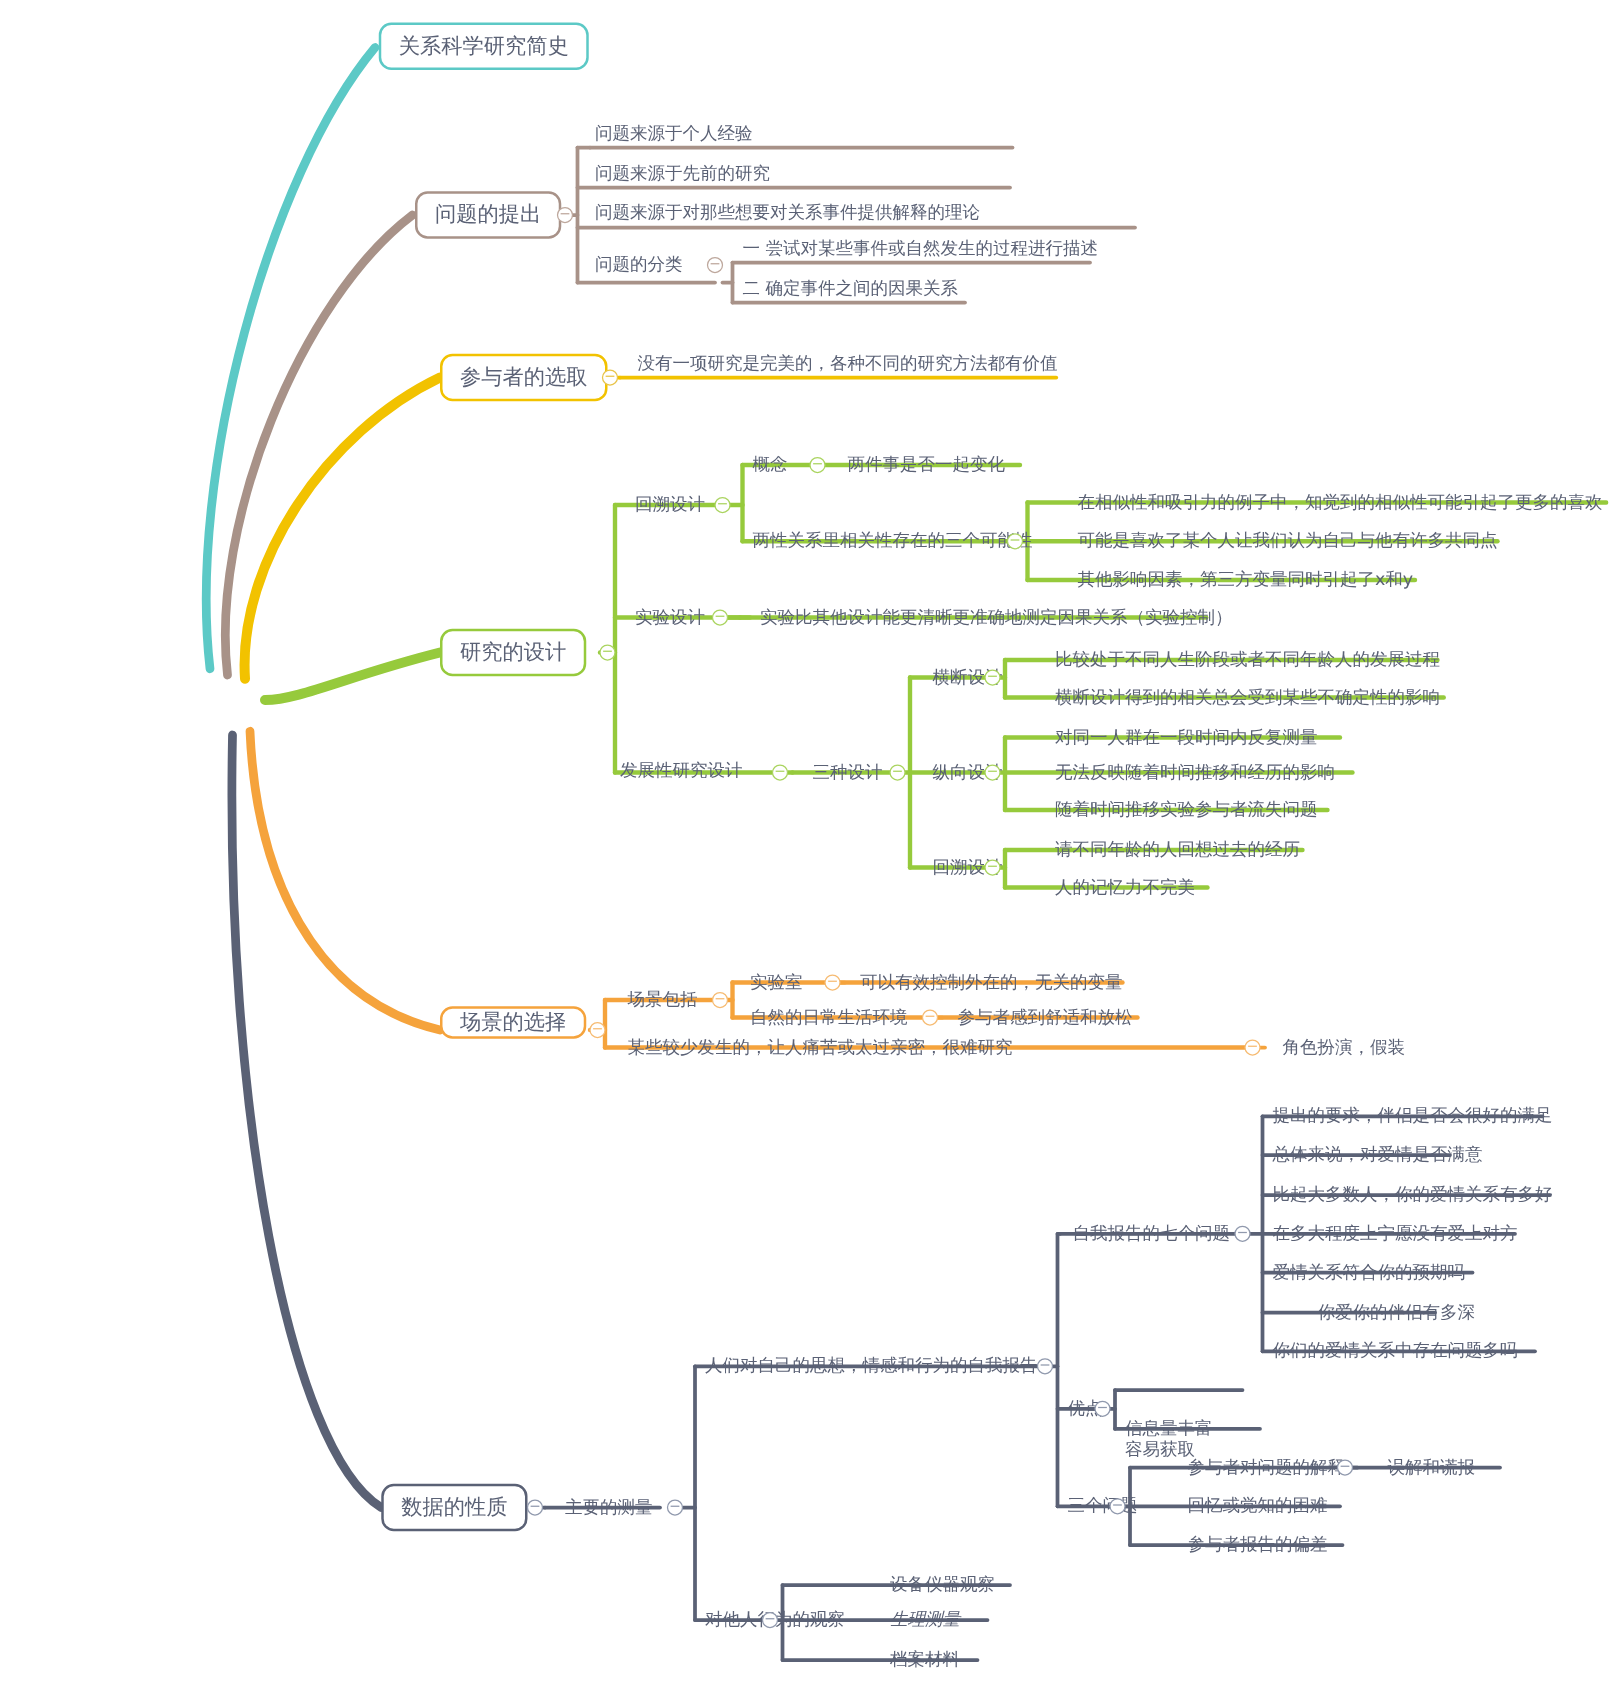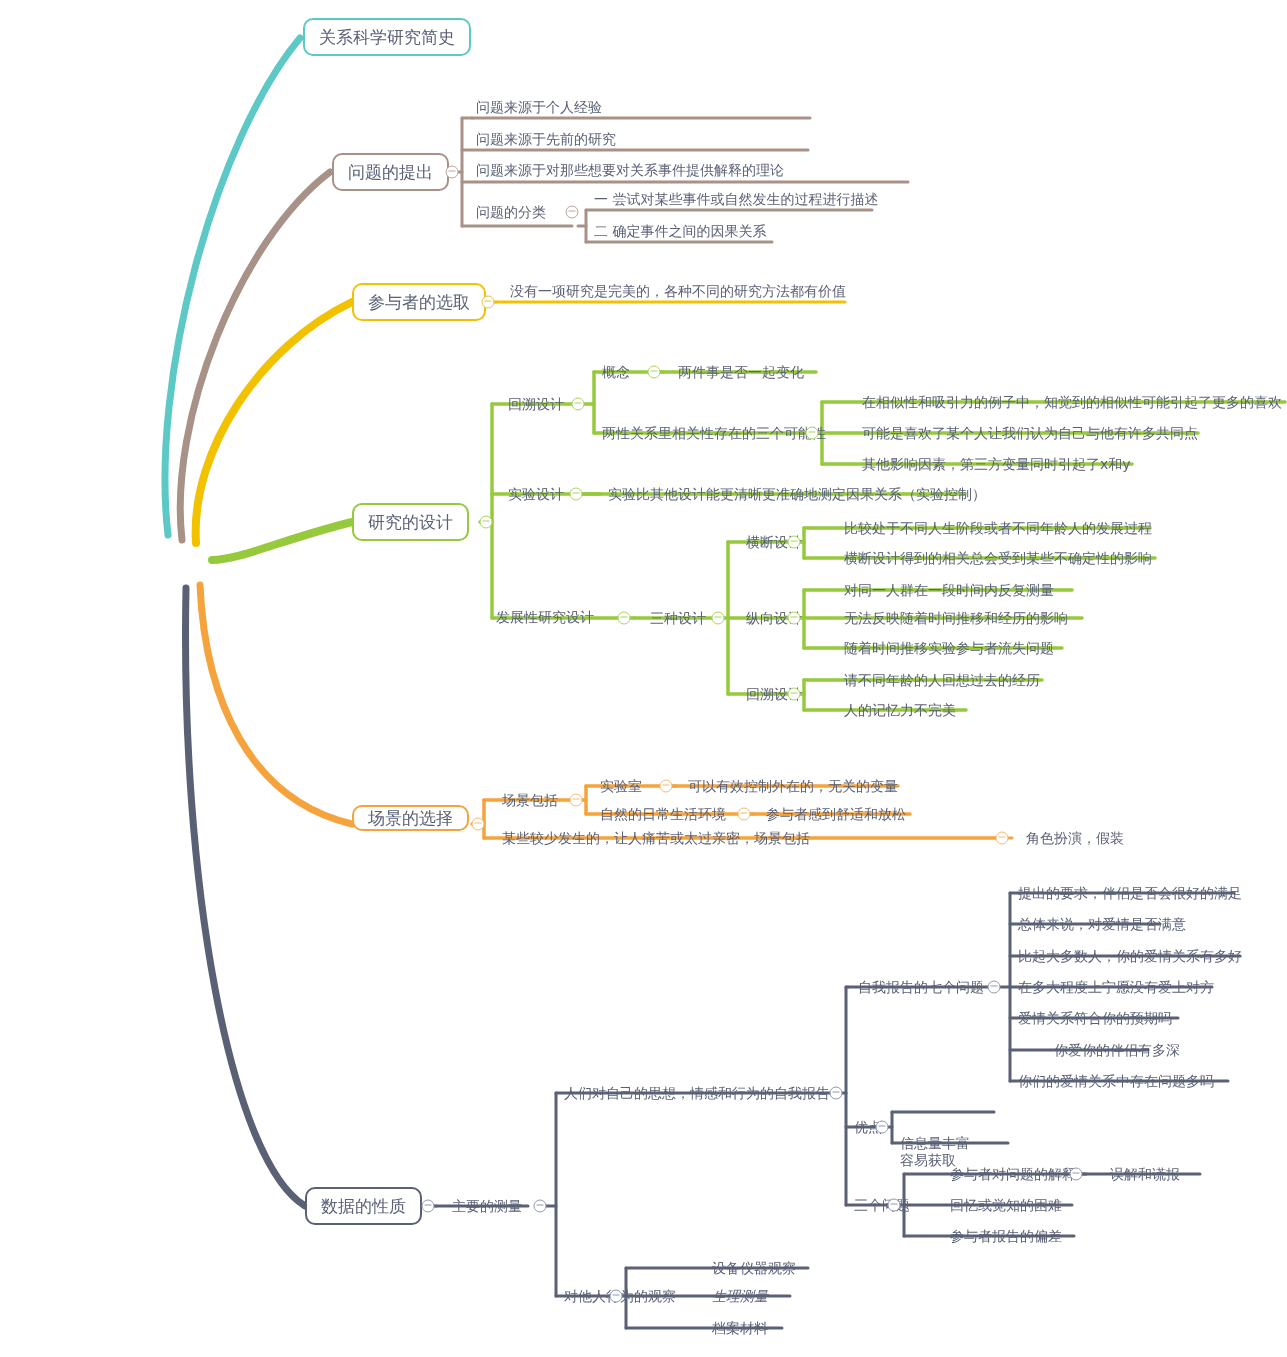--- a/index.html
+++ b/index.html
@@ -292,21 +292,21 @@
   <div class="tog t-orange" style="left:576px;top:800px;"></div>
 
   <div class="lbl" style="left:600px;top:786px;">实验室</div>
   <div class="tog t-orange" style="left:666px;top:786px;"></div>
   <div class="lbl" style="left:688px;top:786px;">可以有效控制外在的，无关的变量</div>
 
   <div class="lbl" style="left:600px;top:814px;">自然的日常生活环境</div>
   <div class="tog t-orange" style="left:744px;top:814px;"></div>
   <div class="lbl" style="left:766px;top:814px;">参与者感到舒适和放松</div>
 
-  <div class="lbl" style="left:502px;top:838px;">某些较少发生的，让人痛苦或太过亲密，场景包括</div>
+  <div class="lbl" style="left:502px;top:838px;">某些较少发生的，让人痛苦或太过亲密，很难研究</div>
   <div class="tog t-orange" style="left:1002px;top:838px;"></div>
   <div class="lbl" style="left:1026px;top:838px;">角色扮演，假装</div>
 
   <div class="lbl" style="left:452px;top:1206px;">主要的测量</div>
   <div class="tog t-slate" style="left:540px;top:1206px;"></div>
 
   <div class="lbl" style="left:564px;top:1093px;">人们对自己的思想，情感和行为的自我报告</div>
   <div class="tog t-slate" style="left:836px;top:1093px;"></div>
 
   <div class="lbl" style="left:858px;top:987px;">自我报告的七个问题</div>

